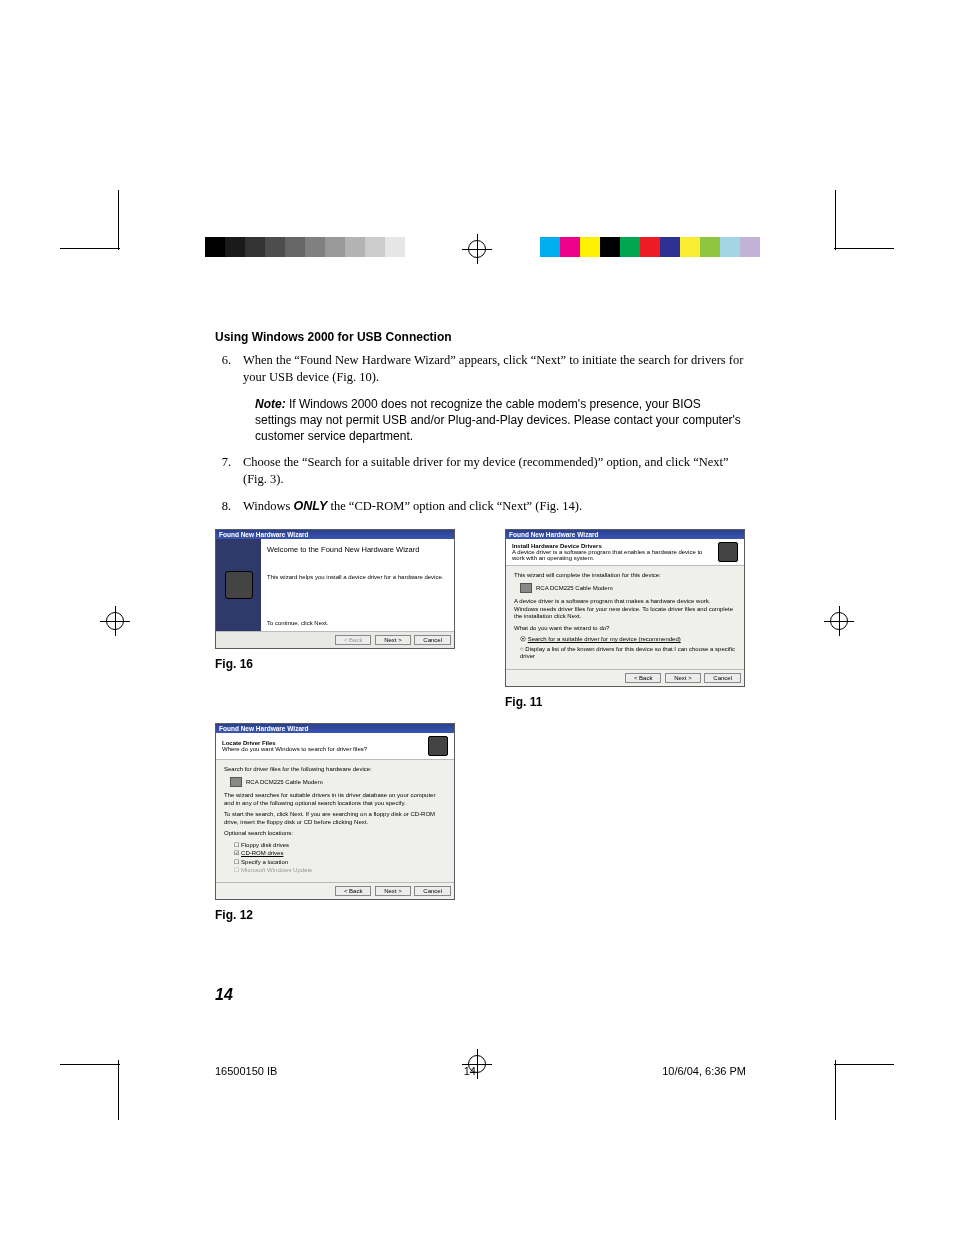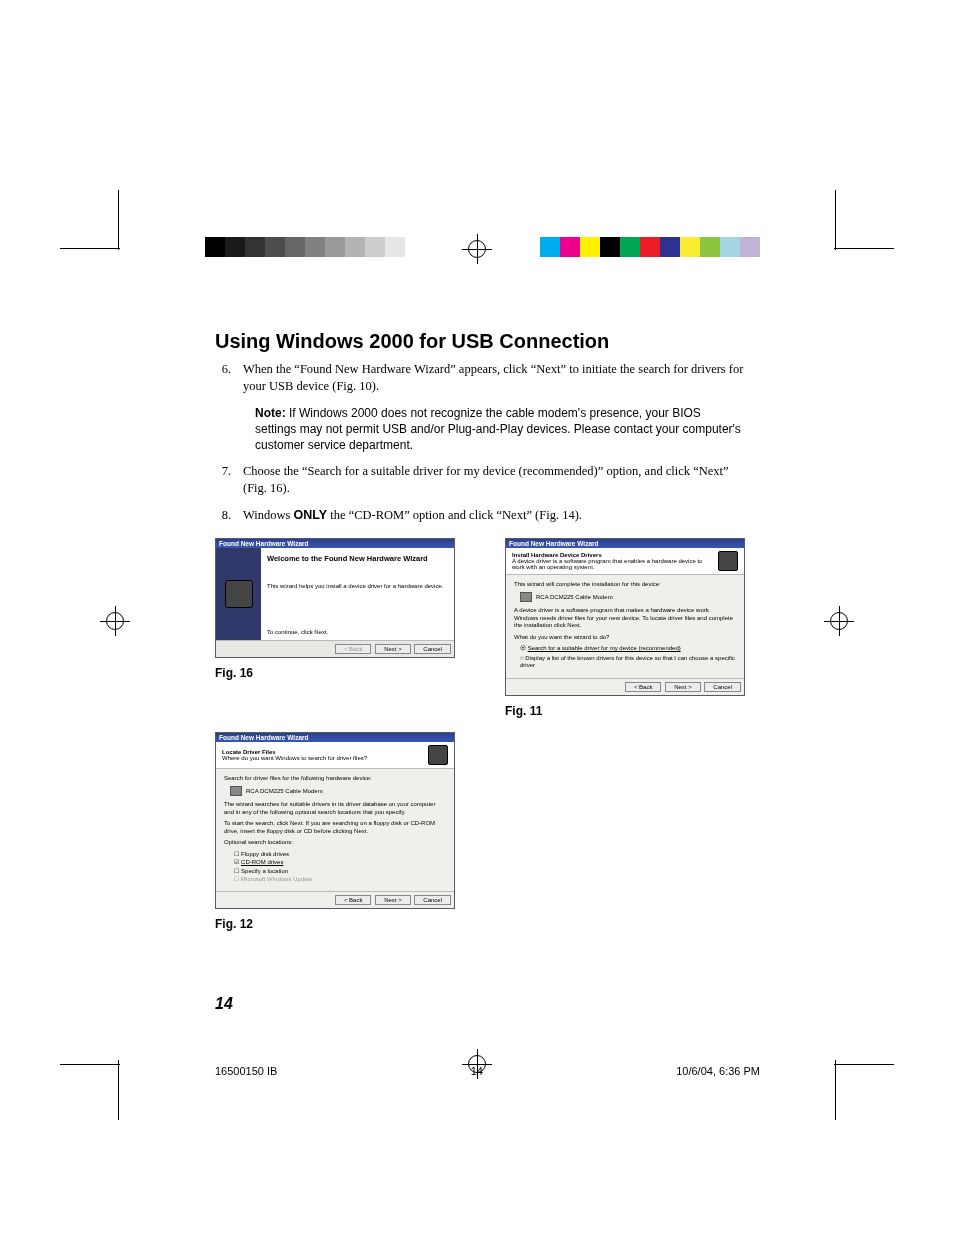--- a/index.html
+++ b/index.html
@@ -31,62 +31,62 @@
 
   
   .colorbar { position: absolute; top: 237px; height: 20px; display: flex; }
   .colorbar.left  { left: 205px; }
   .colorbar.right { left: 540px; }
   .swatch { width: 20px; height: 20px; }
 
   
   .page { position: absolute; top: 320px; left: 215px; width: 530px; }
   h1 { font-family: Arial, Helvetica, sans-serif; font-weight: 900; font-size: 22px; letter-spacing: -0.2px; border-bottom: 2px solid #000; padding-bottom: 6px; margin-bottom: 18px; }
-  h2 { font-family: Arial, Helvetica, sans-serif; font-weight: 700; font-size: 20px; margin: 10px 0 8px; }
+  h2 { font-family: Arial, Helvetica, sans-serif; font-weight: 700; font-size: 12px; margin: 10px 0 8px; }
   p.intro { font-size: 12.5px; margin-bottom: 8px; }
   ol { list-style: none; }
   li { font-size: 12.5px; line-height: 1.35; margin: 6px 0 10px 0; display: flex; }
   li .num { width: 28px; flex-shrink: 0; text-align: right; padding-right: 12px; }
   li .body { flex: 1; }
   .note { font-size: 12px; line-height: 1.35; font-family: Arial, Helvetica, sans-serif; margin: 6px 0 10px 40px; }
-  .note .bold, .body .bold { font-weight: 700; font-family: Arial, Helvetica, sans-serif; }
+  .note .bold, .body .bold { font-weight: 700; font-family: Arial, Helvetica, sans-serif; font-style: italic; }
 
   
   .figrow { display: flex; gap: 50px; margin-top: 14px; }
   .figcol { flex: 1; }
   .figcap { font-family: Arial, Helvetica, sans-serif; font-weight: 700; font-size: 12px; margin-top: 8px; }
 
   
   .wiz { border: 1px solid #5a5a5a; background: #e8e8e4; font-family: Tahoma, Arial, sans-serif; font-size: 6px; color: #000; }
   .wiz .titlebar { background: linear-gradient(#2a3f8f,#3a56b0); color: #fff; font-weight: 700; padding: 1px 3px; font-size: 6.5px; }
   .wiz .inner { display: flex; }
   .wiz .sidepanel { width: 45px; background: #2f3a6a; display: flex; align-items: center; justify-content: center; }
   .wiz .sidepanel .ico { width: 28px; height: 28px; background: #444; border: 1px solid #000; border-radius: 3px; }
   .wiz .content { flex: 1; background: #fff; padding: 6px; line-height: 1.2; }
-  .wiz .content h3 { font-size: 7.5px; font-weight: 700; margin-bottom: 20px; }
+  .wiz .content h3 { font-size: 7.5px; font-weight: 400; margin-bottom: 20px; }
   .wiz .btnbar { background: #e8e8e4; padding: 3px; text-align: right; border-top: 1px solid #bbb; }
   .wiz .btn { display: inline-block; border: 1px solid #888; background: #ececec; padding: 1px 8px; font-size: 6px; margin-left: 2px; }
 
   .wiz2 { border: 1px solid #5a5a5a; background: #efefeb; font-family: Tahoma, Arial, sans-serif; font-size: 6px; color: #000; }
   .wiz2 .titlebar { background: linear-gradient(#2a3f8f,#3a56b0); color: #fff; font-weight: 700; padding: 1px 3px; font-size: 6.5px; }
   .wiz2 .head { display: flex; align-items: center; justify-content: space-between; background: #fff; border-bottom: 1px solid #bbb; padding: 3px 6px; }
   .wiz2 .head .ico { width: 20px; height: 20px; background: #444; border: 1px solid #000; border-radius: 2px; flex-shrink: 0; margin-left: 6px; }
   .wiz2 .body2 { padding: 6px 8px; line-height: 1.25; }
   .wiz2 .body2 p { margin-bottom: 4px; }
   .wiz2 .radio { margin: 2px 0 2px 6px; }
   .wiz2 .check { margin: 1px 0 1px 10px; }
   .wiz2 .btnbar { padding: 3px; text-align: right; border-top: 1px solid #bbb; }
   .wiz2 .btn { display: inline-block; border: 1px solid #888; background: #ececec; padding: 1px 8px; font-size: 6px; margin-left: 2px; }
   .dev { display: flex; align-items: center; gap: 4px; margin: 3px 0 5px 6px; }
   .dev .dico { width: 12px; height: 10px; background: #888; border: 1px solid #555; }
   .u { text-decoration: underline; }
 
   
   .pgnum { font-family: Arial, Helvetica, sans-serif; font-weight: 700; font-style: italic; font-size: 16px; margin-top: 64px; }
-  .footer { position: absolute; left: 215px; right: 194px; bottom: 158px; display: flex; justify-content: space-between; font-size: 11px; font-family: Arial, Helvetica, sans-serif; }
+  .footer { position: absolute; left: 215px; right: 208px; bottom: 158px; display: flex; justify-content: space-between; font-size: 11px; font-family: Arial, Helvetica, sans-serif; }
 </style>
 </head>
 <body>
 
 <div class="crop h crop-tl-h"></div>
 <div class="crop v crop-tl-v"></div>
 <div class="crop h crop-tr-h"></div>
 <div class="crop v crop-tr-v"></div>
 <div class="crop h crop-bl-h"></div>
 <div class="crop v crop-bl-v"></div>
@@ -141,21 +141,21 @@
       <span class="num">6.</span>
       <span class="body">When the “Found New Hardware Wizard” appears, click “Next” to initiate the search for drivers for your USB device (Fig. 10).</span>
     </li>
   </ol>
   <p class="note">
     <span class="bold">Note:</span><span> If Windows 2000 does not recognize the cable modem's presence, your BIOS settings may not permit USB and/or Plug-and-Play devices. Please contact your computer's customer service department.</span>
   </p>
   <ol>
     <li>
       <span class="num">7.</span>
-      <span class="body">Choose the “Search for a suitable driver for my device (recommended)” option, and click “Next” (Fig. 16).</span>
+      <span class="body">Choose the “Search for a suitable driver for my device (recommended)” option, and click “Next” (Fig. 3).</span>
     </li>
     <li>
       <span class="num">8.</span>
       <span class="body">
         <span>Windows </span><span class="bold">ONLY</span><span> the “CD-ROM” option and click “Next” (Fig. 14).</span>
       </span>
     </li>
   </ol>
 
   <div class="figrow">

